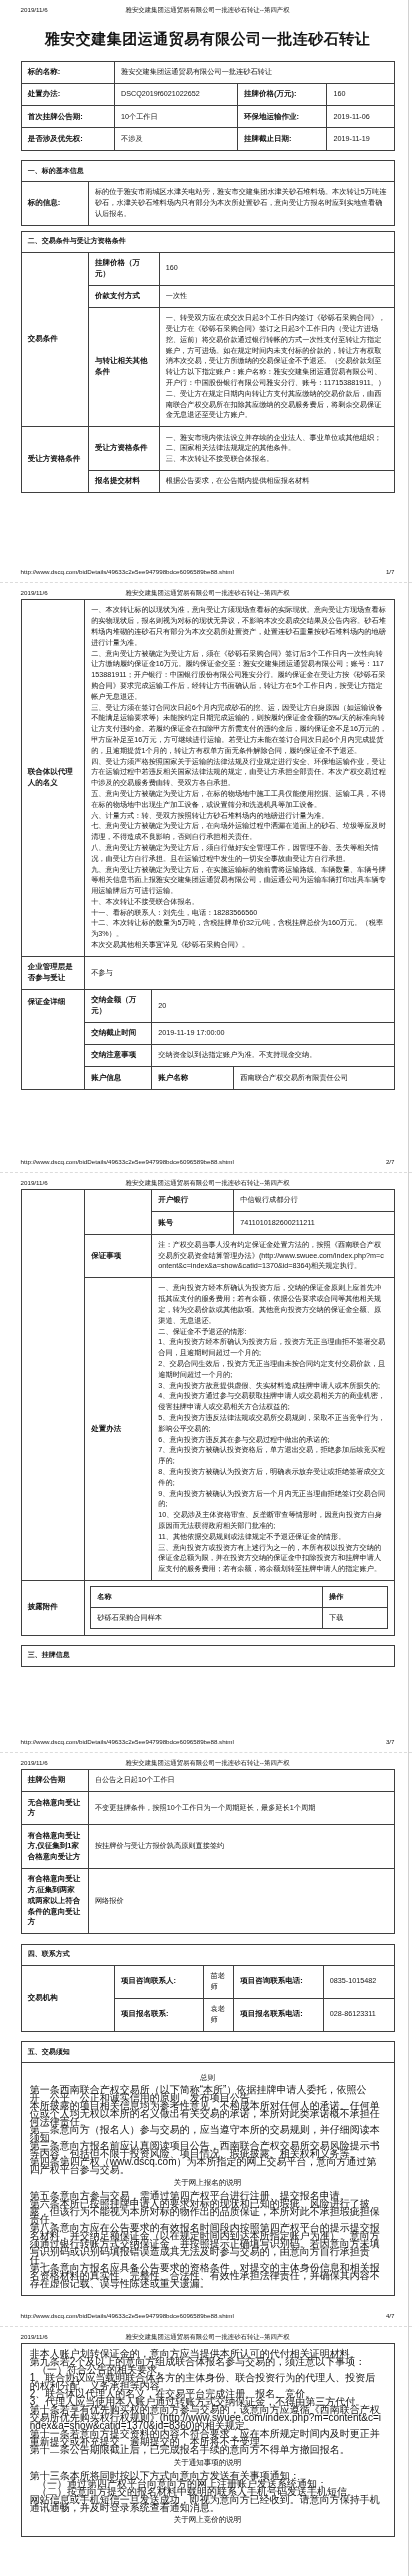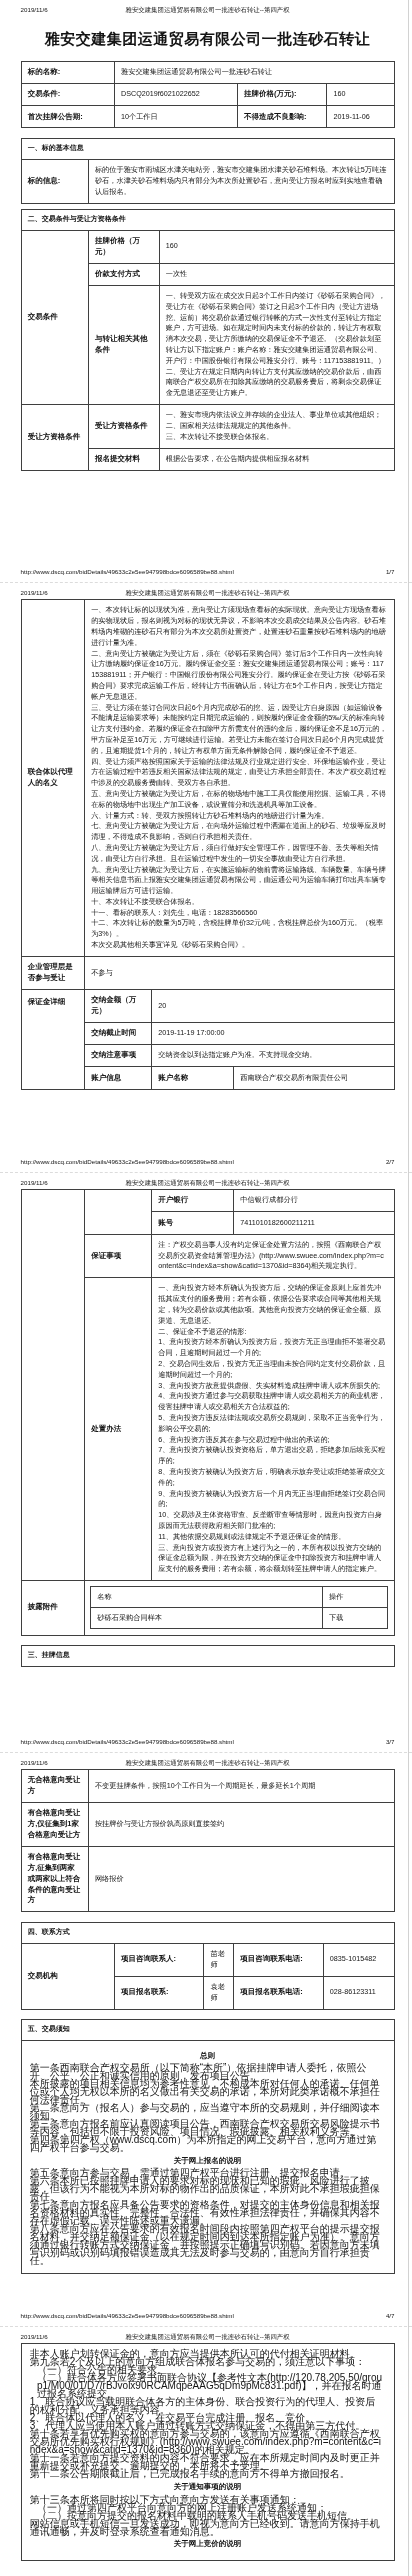--- a/index.html
+++ b/index.html
@@ -19,25 +19,25 @@
   .grid td.lbl { font-weight:bold; font-size:7.5px; }
   .grid td.top { vertical-align:top; padding-top:7.2px; }
   .pre { white-space:pre-wrap; }
   .sec-gap { height:9.3px; }
   .sm-gap { height:5.2px; }
   td.sec-title { font-weight:bold; font-size:7px; padding:4.6px 6.2px; }
   .txtbox { border:0.5px solid #3f3f3f; border-top:none; padding:6.2px 8.2px 7.2px; }
   .txtbox.full { border-top:0.5px solid #3f3f3f; }
   .para { font-size:10px; line-height:8px; margin:0; word-break:break-all; white-space:pre-wrap; }
   .notice .para { margin:0; }
-  .para-h { font-size:7.5px; font-weight:bold; text-align:center; margin:3.6px 0; }
+  .para-h { font-size:7.5px; font-weight:normal; text-align:center; margin:3.6px 0; }
   .ind { padding-left:7.2px; }
   table.inner { width:calc(100% - 6.2px); margin:3.1px; border-collapse:collapse; table-layout:fixed; }
   .inner td { border:0.5px solid #3f3f3f; padding:4.6px 6.2px; font-size:7.2px; }
-  .inner td.h { font-weight:normal; }
+  .inner td.h { font-weight:bold; }
 </style>
 </head>
 <body>
 
 <div class="scan-line"></div>
 
 <div class="page" style="min-height:582px">
   <div class="phead">
     <span class="date">2019/11/6</span>
     <span class="ptitle">雅安交建集团运通贸易有限公司一批连砂石转让--第四产权</span>
@@ -51,30 +51,36 @@
         <col style="width:33%">
         <col style="width:24%">
         <col style="width:18%">
       </colgroup>
     <tbody>
         <tr>
       <td class="lbl">标的名称:</td>
       <td colspan="3">雅安交建集团运通贸易有限公司一批连砂石转让</td>
     </tr>
     <tr>
-      <td class="lbl">交易条件:</td>
+      <td class="lbl">处置办法:</td>
       <td>DSCQ2019f6021022652</td>
       <td class="lbl">挂牌价格(万元):</td>
       <td>160</td>
     </tr>
     <tr>
       <td class="lbl">首次挂牌公告期:</td>
       <td>10个工作日</td>
-      <td class="lbl">不得造成不良影响:</td>
+      <td class="lbl">环保地运输作业:</td>
       <td>2019-11-06</td>
+    </tr>
+    <tr>
+      <td class="lbl">是否涉及优先权:</td>
+      <td>不涉及</td>
+      <td class="lbl">挂牌截止日期:</td>
+      <td>2019-11-19</td>
     </tr>
   </tbody>
     </table>
 
   <div class="sec-gap"></div>
 
   <table class="grid">
     <colgroup>
         <col style="width:18%">
         <col style="width:82%">
@@ -290,20 +296,24 @@
     <span class="ptitle">雅安交建集团运通贸易有限公司一批连砂石转让--第四产权</span>
     <span class="sp"></span>
   </div>
 
   <table class="grid">
     <colgroup>
         <col style="width:18%">
         <col style="width:82%">
       </colgroup>
     <tbody>
+        <tr>
+      <td class="lbl">挂牌公告期</td>
+      <td>自公告之日起10个工作日</td>
+    </tr>
     <tr>
       <td class="lbl">无合格意向受让方</td>
       <td>不变更挂牌条件，按照10个工作日为一个周期延长，最多延长1个周期</td>
     </tr>
     <tr>
       <td class="lbl">有合格意向受让方,仅征集到1家合格意向受让方</td>
       <td>按挂牌价与受让方报价孰高原则直接签约</td>
     </tr>
     <tr>
       <td class="lbl">有合格意向受让方,征集到两家或两家以上符合条件的意向受让方</td>
@@ -354,42 +364,41 @@
   <div class="txtbox notice">
     <div class="para-h">总则</div>
     <p class="para">第一条西南联合产权交易所（以下简称“本所”）依据挂牌申请人委托，依照公开、公平、公正和诚实信用的原则，发布项目公告。</p>
     <p class="para">本所披露的项目相关信息均为参考性意见，不构成本所对任何人的承诺。任何单位或个人均无权以本所的名义做出有关交易的承诺，本所对此类承诺概不承担任何法律责任。</p>
     <p class="para">第二条意向方（报名人）参与交易的，应当遵守本所的交易规则，并仔细阅读本须知。</p>
     <p class="para">第三条意向方报名前应认真阅读项目公告，西南联合产权交易所交易风险提示书等内容，包括但不限于投资风险、项目情况、瑕疵披露、相关权利义务等。</p>
     <p class="para">第四条第四产权（www.dscq.com）为本所指定的网上交易平台，意向方通过第四产权平台参与交易。</p>
     <div class="para-h">关于网上报名的说明</div>
     <p class="para">第五条意向方参与交易，需通过第四产权平台进行注册、提交报名申请。</p>
     <p class="para">第六条本所已按照挂牌申请人的要求对标的现状和已知的瑕疵、风险进行了披露，但该行为不能视为本所对标的物作出的品质保证，本所对此不承担瑕疵担保责任。</p>
+    <p class="para">第八条意向方应在公告要求的有效报名时间段内按照第四产权平台的提示提交报名材料，并交纳足额保证金（以在规定时间内到达本所指定账户为准）。意向方须通过银行转账方式交纳保证金，并按照提示正确填写识别码。若因意向方未填写识别码或识别码填报错误造成其无法及时参与交易的，由意向方自行承担责任。</p>
     <p class="para">第七条意向方报名应具备公告要求的资格条件，对提交的主体身份信息和相关报名资格材料的真实性、完整性、合法性、有效性承担法律责任，并确保其内容不存在虚假记载、误导性陈述或重大遗漏。</p>
-    <p class="para">第八条意向方应在公告要求的有效报名时间段内按照第四产权平台的提示提交报名材料，并交纳足额保证金（以在规定时间内到达本所指定账户为准）。意向方须通过银行转账方式交纳保证金，并按照提示正确填写识别码。若因意向方未填写识别码或识别码填报错误造成其无法及时参与交易的，由意向方自行承担责任。</p>
   </div>
 
   <div class="pfoot">
     <span>http://www.dscq.com/bidDetails/49633c2e5ee947998bdce6096589be88.shtml</span>
     <span>4/7</span>
   </div>
 </div>
 
 <div class="page" style="min-height:569px">
   <div class="phead">
     <span class="date">2019/11/6</span>
     <span class="ptitle">雅安交建集团运通贸易有限公司一批连砂石转让--第四产权</span>
     <span class="sp"></span>
   </div>
 
   <div class="txtbox notice full">
     <p class="para">非本人账户划转保证金的，意向方应当提供本所认可的代付相关证明材料。</p>
     <p class="para">第九条若2个及以上的意向方组成联合体报名参与交易的，须注意以下事项：</p>
     <p class="para ind">（一）符合公告的相关要求。</p>
-    <p class="para ind">（二）联合体各方应签署书面联合协议【参考性文本(http://120.78.205.50/group1/M00/01/D7/rBJvolx90RCAMqpeAAG5qDm9pMc831.pdf)】，并在报名时通过报名系统提交。</p>
     <p class="para">1、联合协议应当载明联合体各方的主体身份、联合投资行为的代理人、投资后的权利分配、义务承担等内容。</p>
     <p class="para">2、联合体以代理人的名义，在交易平台完成注册、报名、竞价。</p>
     <p class="para">3、代理人应当使用本人账户通过转账方式交纳保证金，不得由第三方代付。</p>
     <p class="para">第十条若享有优先购买权的意向方参与交易的，该意向方应遵循《西南联合产权交易所优先购买权行权规则》(http://www.swuee.com/index.php?m=content&amp;c=index&amp;a=show&amp;catid=1370&amp;id=8360)的相关规定。</p>
     <p class="para">第十一条若意向方提交资料的内容不符合要求，应在本所规定时间内及时更正并重新提交或补充提交。逾期提交的，本所将不予受理。</p>
     <p class="para">第十二条公告期限截止后，已完成报名手续的意向方不得单方撤回报名。</p>
     <div class="para-h">关于通知事项的说明</div>
     <p class="para">第十三条本所将同时按以下方式向意向方发送有关事项通知：</p>
     <p class="para ind">（一）通过第四产权平台向意向方的网上注册账户发送系统通知；</p>
     <p class="para ind">（二）按意向方提交的报名材料中载明的联系人手机号码发送手机短信。</p>

